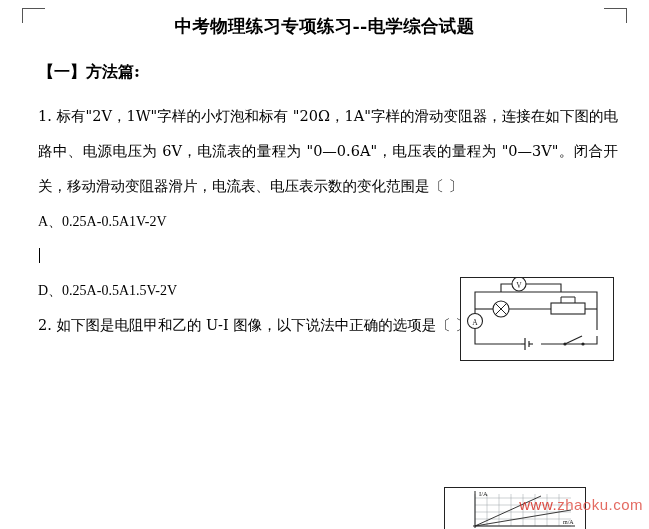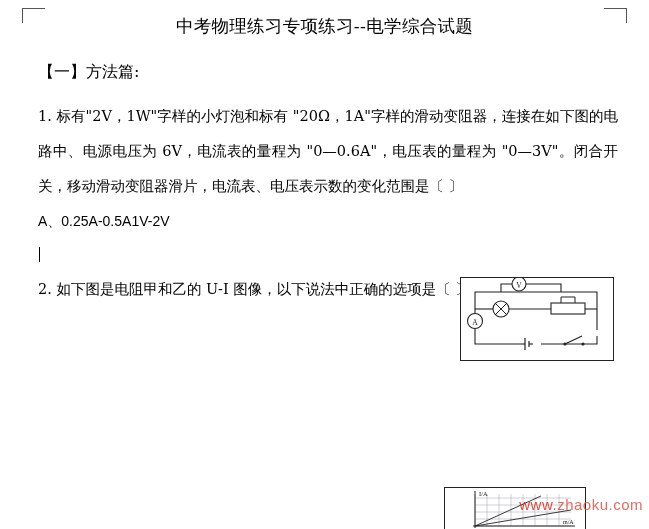--- a/index.html
+++ b/index.html
@@ -34,55 +34,55 @@
   .crop.tl { left: 22px;  top: 8px;  border-width: 1px 0 0 1px; }
   .crop.tr { right: 22px; top: 8px;  border-width: 1px 1px 0 0; }
 
   .title {
     position: absolute;
     left: 0;
     top: 14px;
     width: 649px;
     text-align: center;
     font-size: 17.5px;
-    font-weight: normal;
+    font-weight: bold;
     letter-spacing: 0.3px;
     font-family: "DejaVu Serif", "Liberation Serif", serif;
   }
 
   .content {
     position: absolute;
     left: 38px;
     top: 62px;
     width: 580px;
   }
 
   .section-head {
     font-size: 16px;
-    font-weight: normal;
+    font-weight: bold;
     margin: 0 0 16px 0;
     font-family: "DejaVu Serif", "Liberation Serif", serif;
   }
 
   .para {
     font-size: 14.5px;
     line-height: 35px;
     margin: 0;
     font-family: "DejaVu Serif", "Liberation Serif", serif;
     text-align: justify;
   }
 
   .opt {
     font-size: 14.5px;
     line-height: 34px;
     margin: 0;
     font-family: "DejaVu Serif", "Liberation Serif", serif;
   }
   .opt .mono {
-    font-family: Liberation Sans, sans-serif;
+    font-family: Liberation Serif, serif;
     font-size: 14px;
   }
   .caret {
     display: inline-block;
     width: 1px;
     height: 15px;
     background: #000;
     vertical-align: -2px;
     margin-left: 1px;
   }
@@ -142,20 +142,23 @@
 
     <p class="section-head">【一】方法篇:</p>
 
     <p class="para">1. 标有"2V，1W"字样的小灯泡和标有 "20Ω，1A"字样的滑动变阻器，连接在如下图的电路中、电源电压为 6V，电流表的量程为 "0—0.6A"，电压表的量程为 "0—3V"。闭合开关，移动滑动变阻器滑片，电流表、电压表示数的变化范围是〔 〕</p>
 
     <p class="opt">
       <span class="mono">A、0.25A-0.5A1V-2V</span>
     </p>
     <p class="opt">
       <span class="caret"></span>
+    </p>
+    <p class="opt">
+      <span class="mono">D、0.25A-0.5A1.5V-2V</span>
     </p>
 
     <p class="q2">2. 如下图是电阻甲和乙的 U-I 图像，以下说法中正确的选项是〔 〕</p>
 
   </div>
 
   <div class="figure-circuit">
     <svg width="150" height="80" viewBox="0 0 150 80">
 
       <polyline points="14,40 14,14 136,14 136,52" fill="none" stroke="#222" stroke-width="1.1"></polyline>

